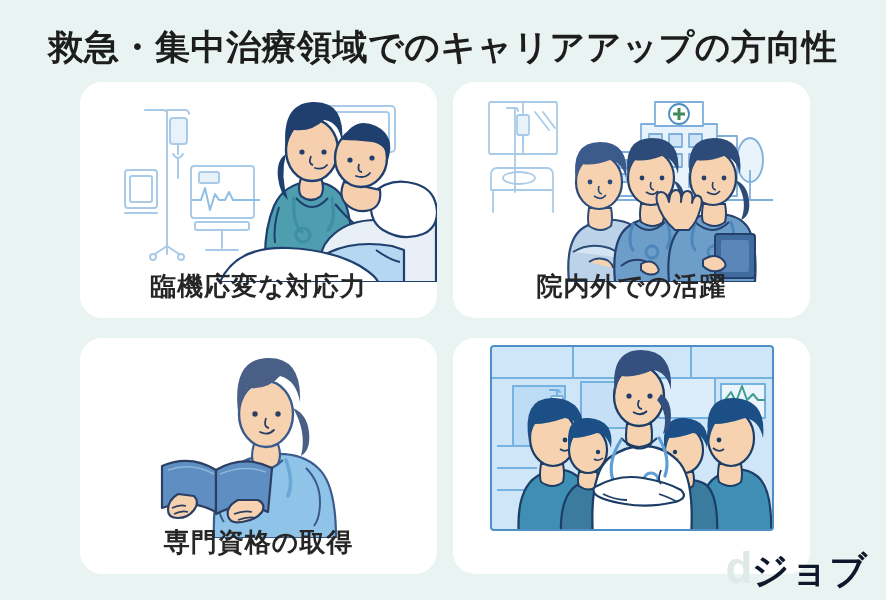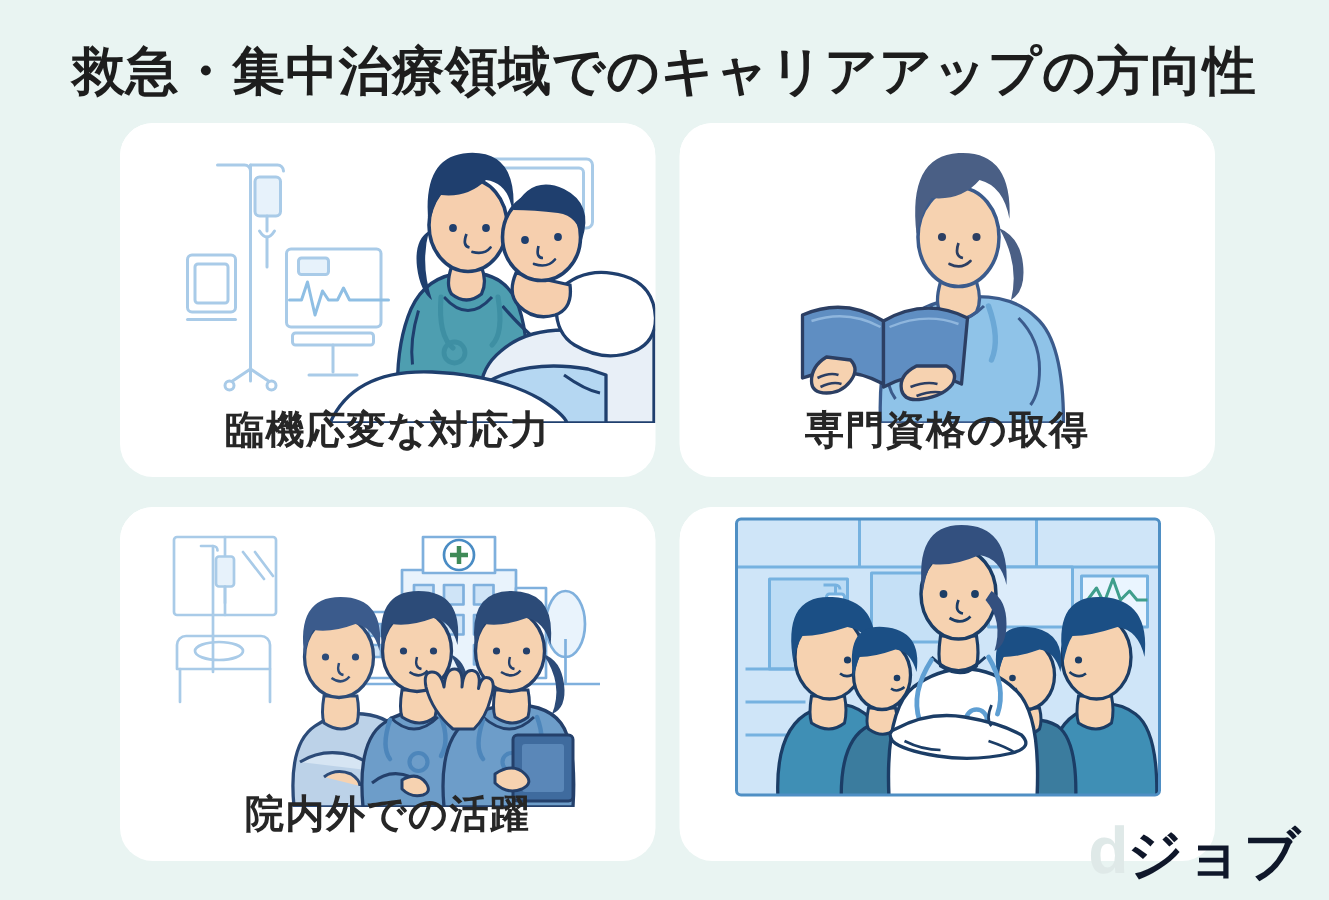--- a/index.html
+++ b/index.html
@@ -166,56 +166,20 @@
           </g>
         </svg>
       </div>
       <div class="card-label">臨機応変な対応力</div>
     </div>
 
     <div class="card">
       <div class="card-art">
         <svg viewBox="0 0 357 200" xmlns="http://www.w3.org/2000/svg">
           <rect x="0" y="0" width="357" height="200" fill="#ffffff"></rect>
-          <g>
-            <path d="M134 200 q-2 -52 16 -68 q16 -14 42 -16 q30 -2 46 14 q18 16 18 70 z" fill="#8fc3e8" stroke="#3b5b8c" stroke-width="2.2" stroke-linejoin="round"></path>
-            <path d="M148 132 q-10 14 -10 30 q0 14 6 22" fill="none" stroke="#3b5b8c" stroke-width="2"></path>
-            <path d="M226 130 q14 14 14 34 q0 16 -6 24" fill="none" stroke="#3b5b8c" stroke-width="2"></path>
-            <path d="M174 106 q-4 14 0 20 q12 10 24 0 q4 -8 0 -20 z" fill="#f6d2b0" stroke="#3b5b8c" stroke-width="2.2"></path>
-            <ellipse cx="186" cy="76" rx="27" ry="33" fill="#f6d2b0" stroke="#3b5b8c" stroke-width="2.4"></ellipse>
-            <path d="M158 74 q-6 -52 28 -54 q36 -2 34 44 q-4 -22 -20 -26 q-12 14 -32 12 q-6 8 -10 24 z" fill="#4a5f85"></path>
-            <path d="M213 70 q14 6 16 24 q2 18 -8 24 q6 -24 -8 -48 z" fill="#4a5f85"></path>
-            <circle cx="175" cy="76" r="2.7" fill="#2c3f63"></circle>
-            <circle cx="198" cy="76" r="2.7" fill="#2c3f63"></circle>
-            <path d="M186 80 q-3 9 3 10" fill="none" stroke="#2c3f63" stroke-width="1.8"></path>
-            <path d="M180 94 q8 4 14 -2" fill="none" stroke="#2c3f63" stroke-width="1.8" stroke-linecap="round"></path>
-            <path d="M167 122 q18 18 36 0" fill="none" stroke="#3b5b8c" stroke-width="2"></path>
-            <path d="M166 124 q-6 26 4 38 M206 122 q8 22 2 36" fill="none" stroke="#6ba8d6" stroke-width="3.6" stroke-linecap="round"></path>
-            <circle cx="174" cy="166" r="7" fill="none" stroke="#6ba8d6" stroke-width="3.2"></circle>
-          </g>
-          <g>
-            <path d="M82 128 q28 -12 54 4 l0 42 q-26 -14 -54 -4 z" fill="#5f8ec2" stroke="#2c3f63" stroke-width="2.2" stroke-linejoin="round"></path>
-            <path d="M136 132 q28 -16 56 -2 l-4 44 q-26 -12 -52 2 z" fill="#5f8ec2" stroke="#2c3f63" stroke-width="2.2" stroke-linejoin="round"></path>
-            <path d="M136 132 l0 42" fill="none" stroke="#2c3f63" stroke-width="2"></path>
-            <path d="M88 132 q24 -8 46 4" fill="none" stroke="#8fb6dd" stroke-width="1.6"></path>
-            <path d="M140 136 q24 -10 46 -2" fill="none" stroke="#8fb6dd" stroke-width="1.6"></path>
-            <path d="M98 156 q-10 6 -10 16 q0 8 10 8 q10 0 16 -8 q6 -8 0 -14 z" fill="#f6d2b0" stroke="#2c3f63" stroke-width="2.2" stroke-linejoin="round"></path>
-            <path d="M92 170 q8 -4 14 -2 M94 176 q8 -4 14 -2" fill="none" stroke="#2c3f63" stroke-width="1.7"></path>
-            <path d="M158 162 q-12 6 -10 16 q2 8 14 6 q14 -2 20 -10 q4 -8 -4 -12 z" fill="#f6d2b0" stroke="#2c3f63" stroke-width="2.2" stroke-linejoin="round"></path>
-            <path d="M154 176 q10 -4 18 -2 M158 182 q10 -4 18 -2" fill="none" stroke="#2c3f63" stroke-width="1.7"></path>
-          </g>
-        </svg>
-      </div>
-      <div class="card-label">専門資格の取得</div>
-    </div>
-
-    <div class="card">
-      <div class="card-art">
-        <svg viewBox="0 0 357 200" xmlns="http://www.w3.org/2000/svg">
-          <rect x="0" y="0" width="357" height="200" fill="#ffffff"></rect>
           <g stroke="#a9cbe8" stroke-width="1.8" fill="none" stroke-linecap="round" stroke-linejoin="round">
             <rect x="36" y="20" width="68" height="52" rx="2"></rect>
             <line x1="70" y1="20" x2="70" y2="72"></line>
             <path d="M82 30 l14 18 M90 30 l12 16"></path>
             <path d="M54 26 h8 a3 3 0 0 1 3 3"></path>
             <line x1="62" y1="26" x2="62" y2="110"></line>
             <rect x="64" y="33" width="12" height="20" rx="2" fill="#e7f2fb"></rect>
             <line x1="70" y1="53" x2="70" y2="64"></line>
             <path d="M44 86 h50 a6 6 0 0 1 6 6 v16 h-62 v-16 a6 6 0 0 1 6 -6z"></path>
             <path d="M40 108 v22 M100 108 v22"></path>
@@ -288,20 +252,56 @@
             <path d="M242 142 q-6 18 0 26 M278 140 q6 16 0 26" fill="none" stroke="#4d86bb" stroke-width="3" stroke-linecap="round"></path>
             <circle cx="261" cy="170" r="6" fill="none" stroke="#4d86bb" stroke-width="2.8"></circle>
             <path d="M222 148 q-14 -12 -18 -28 q-2 -10 4 -10 q6 0 8 10 q1 -12 7 -12 q6 0 5 12 q1 -12 7 -11 q6 1 4 12 q2 -9 7 -7 q5 2 1 14 q-3 12 -11 20 z" fill="#f6d2b0" stroke="#24406b" stroke-width="2" stroke-linejoin="round"></path>
             <rect x="262" y="152" width="40" height="44" rx="3" fill="#3f6b9e" stroke="#24406b" stroke-width="2"></rect>
             <rect x="268" y="158" width="28" height="32" rx="2" fill="#5a87b8"></rect>
             <path d="M250 178 q12 -8 20 0 q6 6 -2 10 q-10 4 -18 -4z" fill="#f6d2b0" stroke="#24406b" stroke-width="2" stroke-linejoin="round"></path>
           </g>
         </svg>
       </div>
       <div class="card-label">院内外での活躍</div>
+    </div>
+
+    <div class="card">
+      <div class="card-art">
+        <svg viewBox="0 0 357 200" xmlns="http://www.w3.org/2000/svg">
+          <rect x="0" y="0" width="357" height="200" fill="#ffffff"></rect>
+          <g>
+            <path d="M134 200 q-2 -52 16 -68 q16 -14 42 -16 q30 -2 46 14 q18 16 18 70 z" fill="#8fc3e8" stroke="#3b5b8c" stroke-width="2.2" stroke-linejoin="round"></path>
+            <path d="M148 132 q-10 14 -10 30 q0 14 6 22" fill="none" stroke="#3b5b8c" stroke-width="2"></path>
+            <path d="M226 130 q14 14 14 34 q0 16 -6 24" fill="none" stroke="#3b5b8c" stroke-width="2"></path>
+            <path d="M174 106 q-4 14 0 20 q12 10 24 0 q4 -8 0 -20 z" fill="#f6d2b0" stroke="#3b5b8c" stroke-width="2.2"></path>
+            <ellipse cx="186" cy="76" rx="27" ry="33" fill="#f6d2b0" stroke="#3b5b8c" stroke-width="2.4"></ellipse>
+            <path d="M158 74 q-6 -52 28 -54 q36 -2 34 44 q-4 -22 -20 -26 q-12 14 -32 12 q-6 8 -10 24 z" fill="#4a5f85"></path>
+            <path d="M213 70 q14 6 16 24 q2 18 -8 24 q6 -24 -8 -48 z" fill="#4a5f85"></path>
+            <circle cx="175" cy="76" r="2.7" fill="#2c3f63"></circle>
+            <circle cx="198" cy="76" r="2.7" fill="#2c3f63"></circle>
+            <path d="M186 80 q-3 9 3 10" fill="none" stroke="#2c3f63" stroke-width="1.8"></path>
+            <path d="M180 94 q8 4 14 -2" fill="none" stroke="#2c3f63" stroke-width="1.8" stroke-linecap="round"></path>
+            <path d="M167 122 q18 18 36 0" fill="none" stroke="#3b5b8c" stroke-width="2"></path>
+            <path d="M166 124 q-6 26 4 38 M206 122 q8 22 2 36" fill="none" stroke="#6ba8d6" stroke-width="3.6" stroke-linecap="round"></path>
+            <circle cx="174" cy="166" r="7" fill="none" stroke="#6ba8d6" stroke-width="3.2"></circle>
+          </g>
+          <g>
+            <path d="M82 128 q28 -12 54 4 l0 42 q-26 -14 -54 -4 z" fill="#5f8ec2" stroke="#2c3f63" stroke-width="2.2" stroke-linejoin="round"></path>
+            <path d="M136 132 q28 -16 56 -2 l-4 44 q-26 -12 -52 2 z" fill="#5f8ec2" stroke="#2c3f63" stroke-width="2.2" stroke-linejoin="round"></path>
+            <path d="M136 132 l0 42" fill="none" stroke="#2c3f63" stroke-width="2"></path>
+            <path d="M88 132 q24 -8 46 4" fill="none" stroke="#8fb6dd" stroke-width="1.6"></path>
+            <path d="M140 136 q24 -10 46 -2" fill="none" stroke="#8fb6dd" stroke-width="1.6"></path>
+            <path d="M98 156 q-10 6 -10 16 q0 8 10 8 q10 0 16 -8 q6 -8 0 -14 z" fill="#f6d2b0" stroke="#2c3f63" stroke-width="2.2" stroke-linejoin="round"></path>
+            <path d="M92 170 q8 -4 14 -2 M94 176 q8 -4 14 -2" fill="none" stroke="#2c3f63" stroke-width="1.7"></path>
+            <path d="M158 162 q-12 6 -10 16 q2 8 14 6 q14 -2 20 -10 q4 -8 -4 -12 z" fill="#f6d2b0" stroke="#2c3f63" stroke-width="2.2" stroke-linejoin="round"></path>
+            <path d="M154 176 q10 -4 18 -2 M158 182 q10 -4 18 -2" fill="none" stroke="#2c3f63" stroke-width="1.7"></path>
+          </g>
+        </svg>
+      </div>
+      <div class="card-label">専門資格の取得</div>
     </div>
 
     <div class="card">
       <div class="card-art">
         <svg viewBox="0 0 357 200" xmlns="http://www.w3.org/2000/svg">
           <rect x="0" y="0" width="357" height="200" fill="#ffffff"></rect>
           <clipPath id="c4frame">
               <rect x="38" y="8" width="282" height="184" rx="3"></rect>
             </clipPath>
           <g clip-path="url(#c4frame)">

